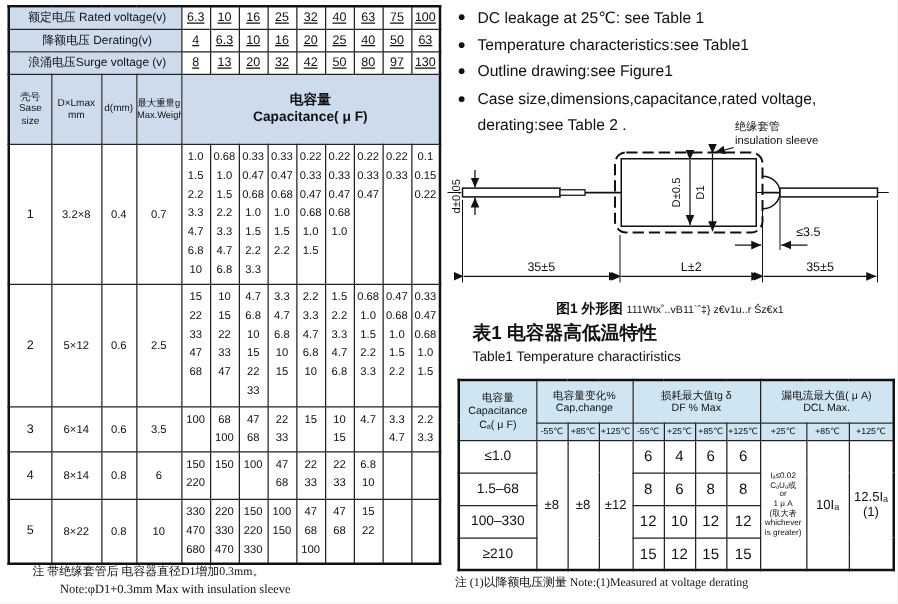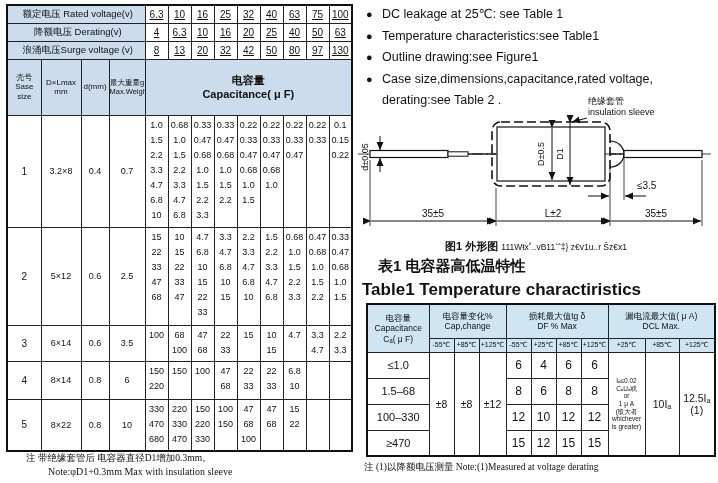--- a/index.html
+++ b/index.html
@@ -23,21 +23,21 @@
   .note{position:absolute;font-size:9.5px;line-height:13px;font-family:Liberation Serif, serif;}
   
   #bullets{position:absolute;left:366px;top:5px;width:350px;font-size:12.5px;line-height:18.5px;}
   .b-item{display:flex;margin-bottom:3px;}
   .b-dot{width:16px;font-size:11px;}
   .b-cont{padding-left:16px;}
   #figwrap{position:absolute;left:356px;top:94px;width:360px;height:144px;}
   #figcap{position:absolute;left:356px;top:239px;width:360px;text-align:center;font-size:11px;font-weight:bold;}
   #figcap .extra{font-weight:normal;font-size:8.5px;}
   #t1title{position:absolute;left:362px;top:257px;font-size:15px;font-weight:bold;margin-left:16px;}
-  #t1sub{position:absolute;left:362px;top:280px;font-size:17px;font-weight:bold;}
+  #t1sub{position:absolute;left:378px;top:280px;font-size:11px;font-weight:normal;}
   #t1{position:absolute;left:366px;top:303px;width:349px;border:2px solid #111;}
   #t1 td{border:1px solid #222;text-align:center;vertical-align:middle;padding:0;overflow:hidden;}
   .t1h{background:var(--hdr2);font-size:8.5px;line-height:10.5px;}
   .t1temp{background:var(--hdr2);font-size:7px;}
   .t1lab{font-size:11px;}
   .t1df{font-size:12px;}
   .t1chg{font-size:10.5px;}
   .t1dcl{font-size:6.5px;line-height:7.6px;}
   svg text{fill:#111;}
 </style>
@@ -435,21 +435,21 @@
       <td class="t1df">8</td>
     </tr>
     <tr style="height:26px">
       <td class="t1lab">100–330</td>
       <td class="t1df">12</td>
       <td class="t1df">10</td>
       <td class="t1df">12</td>
       <td class="t1df">12</td>
     </tr>
     <tr style="height:26px">
-      <td class="t1lab">≥470</td>
+      <td class="t1lab">≥210</td>
       <td class="t1df">15</td>
       <td class="t1df">12</td>
       <td class="t1df">15</td>
       <td class="t1df">15</td>
     </tr>
   </tbody>
     </table>
 
   <div class="note" style="left:364px;top:461px">注   (1)以降额电压测量     Note:(1)Measured at  voltage derating</div>
 

